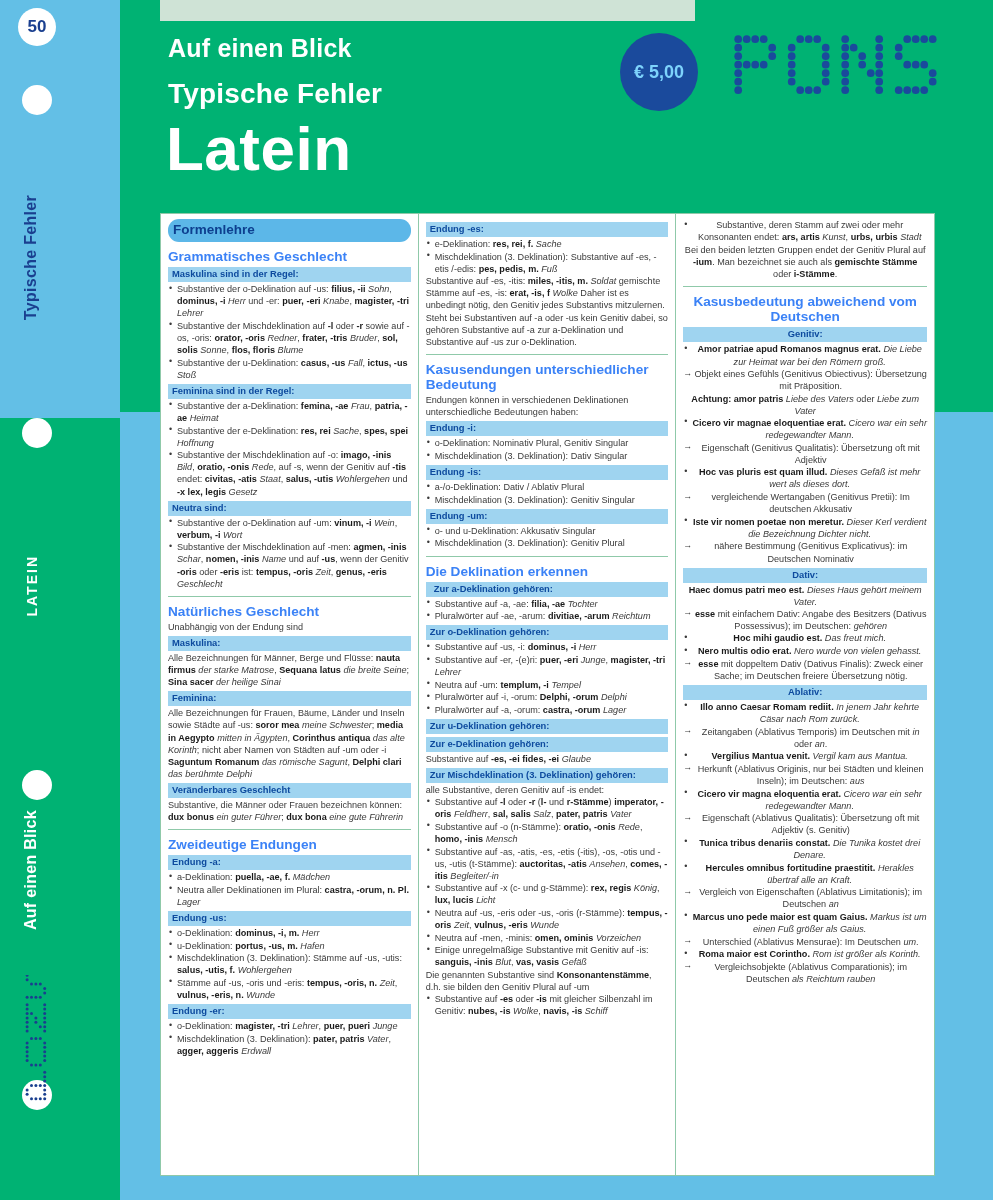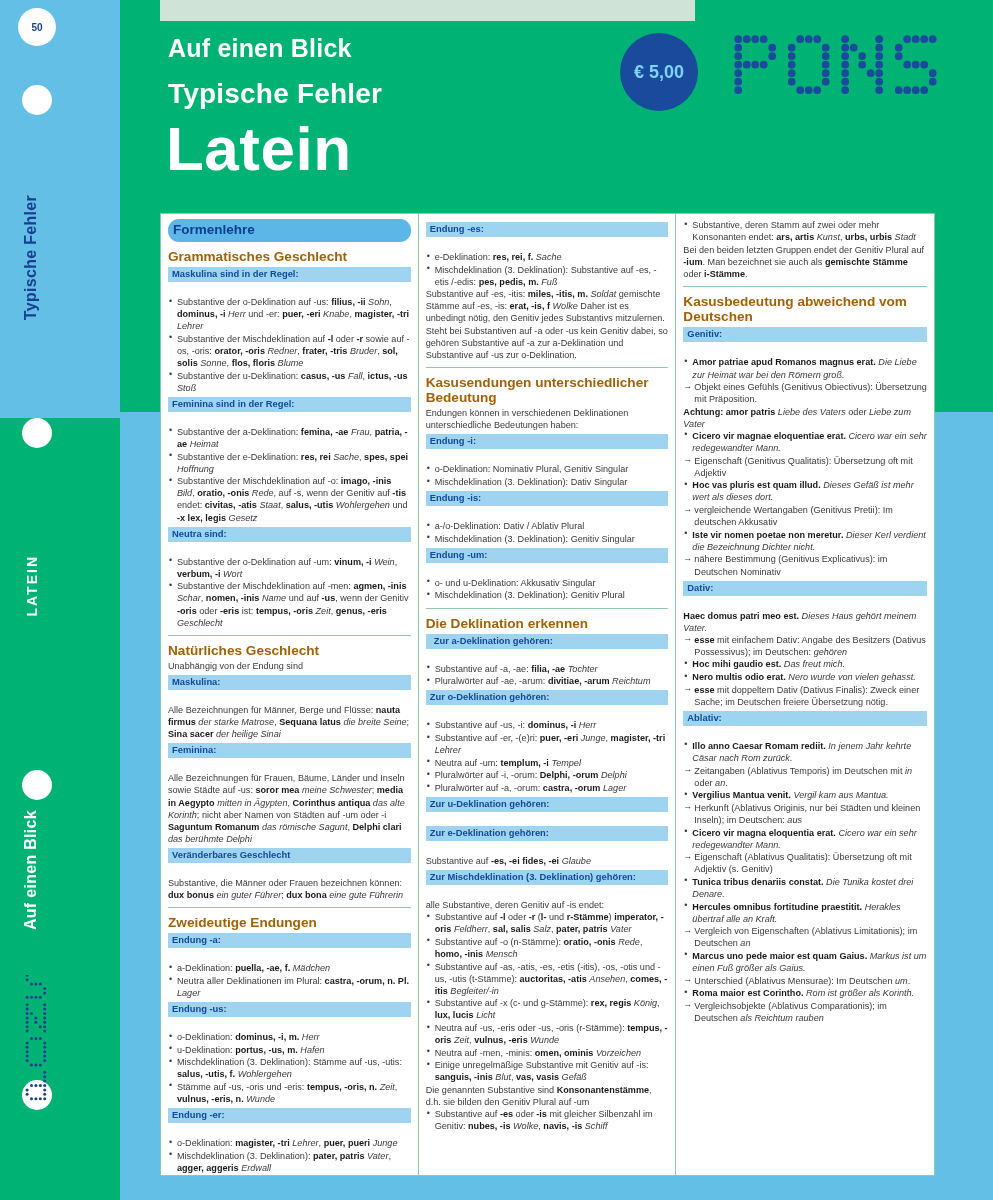--- a/index.html
+++ b/index.html
@@ -17,21 +17,21 @@
   .blue-band { position:absolute; left:120px; top:410px; width:873px; height:790px; background:#63bfe6; }
   .sidebar-blue { position:absolute; left:0; top:0; width:120px; height:418px; background:#63bfe6; }
   .sidebar-green { position:absolute; left:0; top:418px; width:120px; height:782px; background:#00b273; }
   .green-header { position:absolute; left:120px; top:0; width:873px; height:412px; background:#00b273; }
   .pale-strip { position:absolute; left:160px; top:0; width:535px; height:21px; background:#cfe3d6; }
 
   
   .page-num {
     position:absolute; left:18px; top:8px; width:38px; height:38px;
     border-radius:50%; background:#ffffff; color:#1a3f8f;
-    font-size:10px; font-weight:bold; display:flex; align-items:center; justify-content:center;
+    font-size:17px; font-weight:bold; display:flex; align-items:center; justify-content:center;
   }
   .dot-white { position:absolute; border-radius:50%; background:#ffffff; }
   .dot1 { left:22px; top:85px; width:30px; height:30px; }
   .dot2 { left:22px; top:418px; width:30px; height:30px; }
   .dot3 { left:22px; top:770px; width:30px; height:30px; }
   .dot4 { left:22px; top:1080px; width:30px; height:30px; }
 
   .vtext {
     position:absolute;
     writing-mode: vertical-rl;
@@ -65,35 +65,35 @@
   .panel {
     position:absolute; left:160px; top:213px; width:775px; height:963px;
     background:#ffffff; border:1px solid #8fc9a9;
     display:flex;
   }
   .col {
     width:258.3px; padding:5px 7px 4px 7px;
     border-right:1px solid #8fc9a9;
     overflow:hidden;
   }
-  .col:last-child { border-right:none; }
+  .col:last-child { border-right:none;text-align:center; }
 
   
   .col { font-size:9.1px; line-height:1.33; color:#3a3a3a; }
   .sec-title {
-    color:#a16207; font-weight:bold; font-size:13.6px; line-height:1.12;
+    color:#3b82f6; font-weight:bold; font-size:13.6px; line-height:1.12;
     margin:7px 0 2px 0;
   }
   .band-title {
     background:#5cb7e8; color:#0d3f8f; font-weight:bold; font-size:13.5px;
     padding:2px 5px 3px 5px; margin:0 0 3px 0;border-radius:11px;
   }
   .sub-band {
     background:#9fd4f0; color:#0d4a9e; font-weight:bold; font-size:9.4px;
-    padding:1px 4px 1.5px 4px; margin:3px 0 14px 0;
+    padding:1px 4px 1.5px 4px; margin:3px 0 1px 0;
   }
   .sub-band.indent { padding-left:8px; }
   .plain { margin:0 0 0 0; }
   ul { list-style:none; margin:0 0 0 0; padding:0; }
   li { position:relative; padding-left:9px; margin:0 0 0.5px 0; }
   li:before {
     content:"\2022"; position:absolute; left:1px; top:-0.5px; color:#3a3a3a; font-size:9px;
   }
   li.arrow { padding-left:11px; }
   li.arrow:before { content:"\2192"; left:0px; font-size:9px; }

